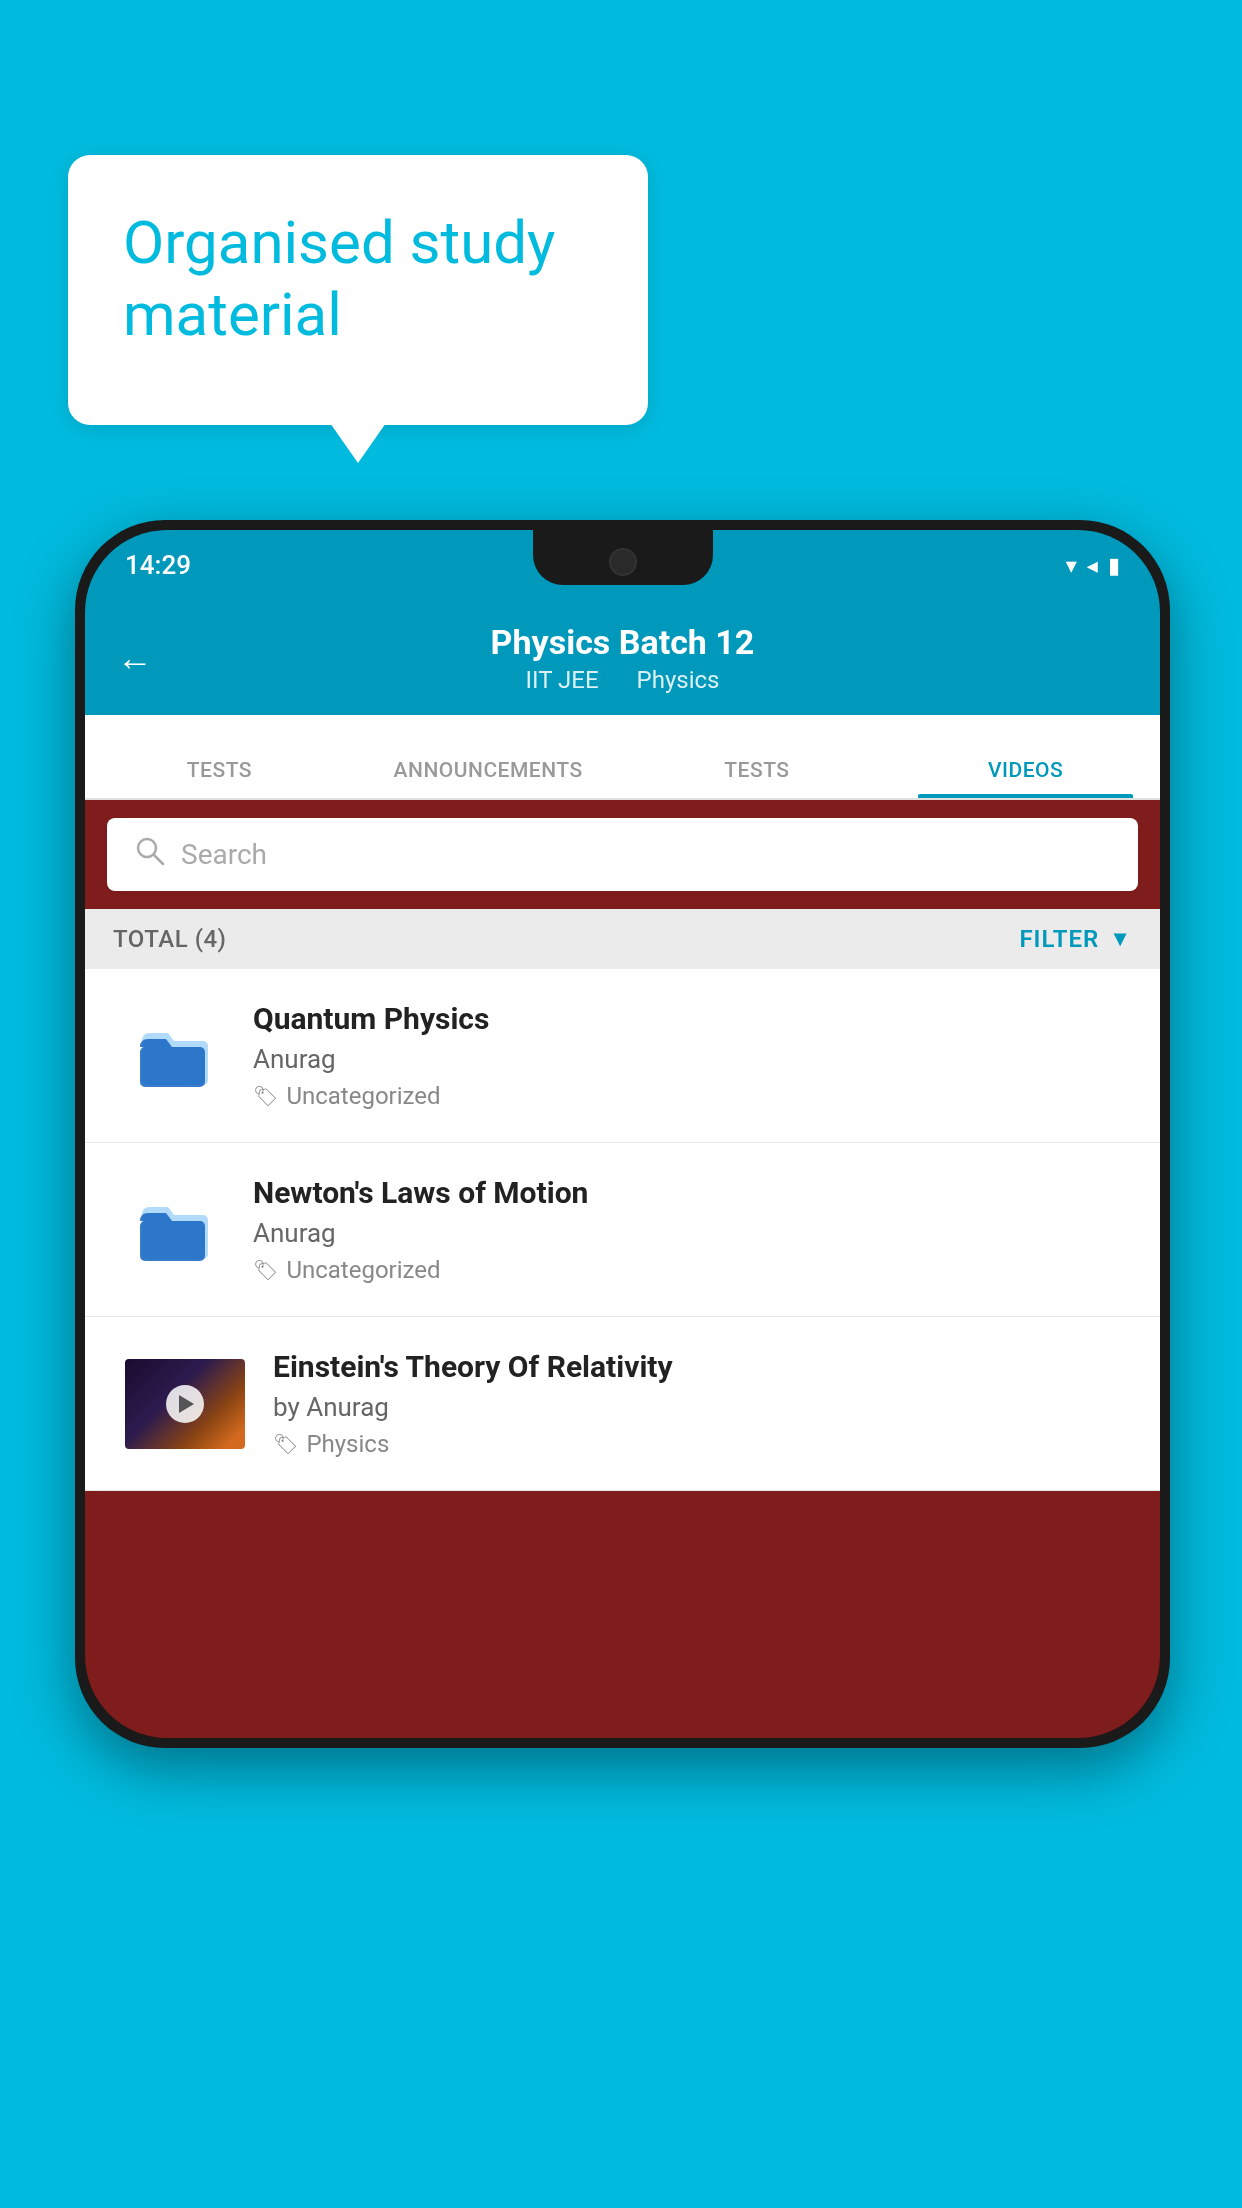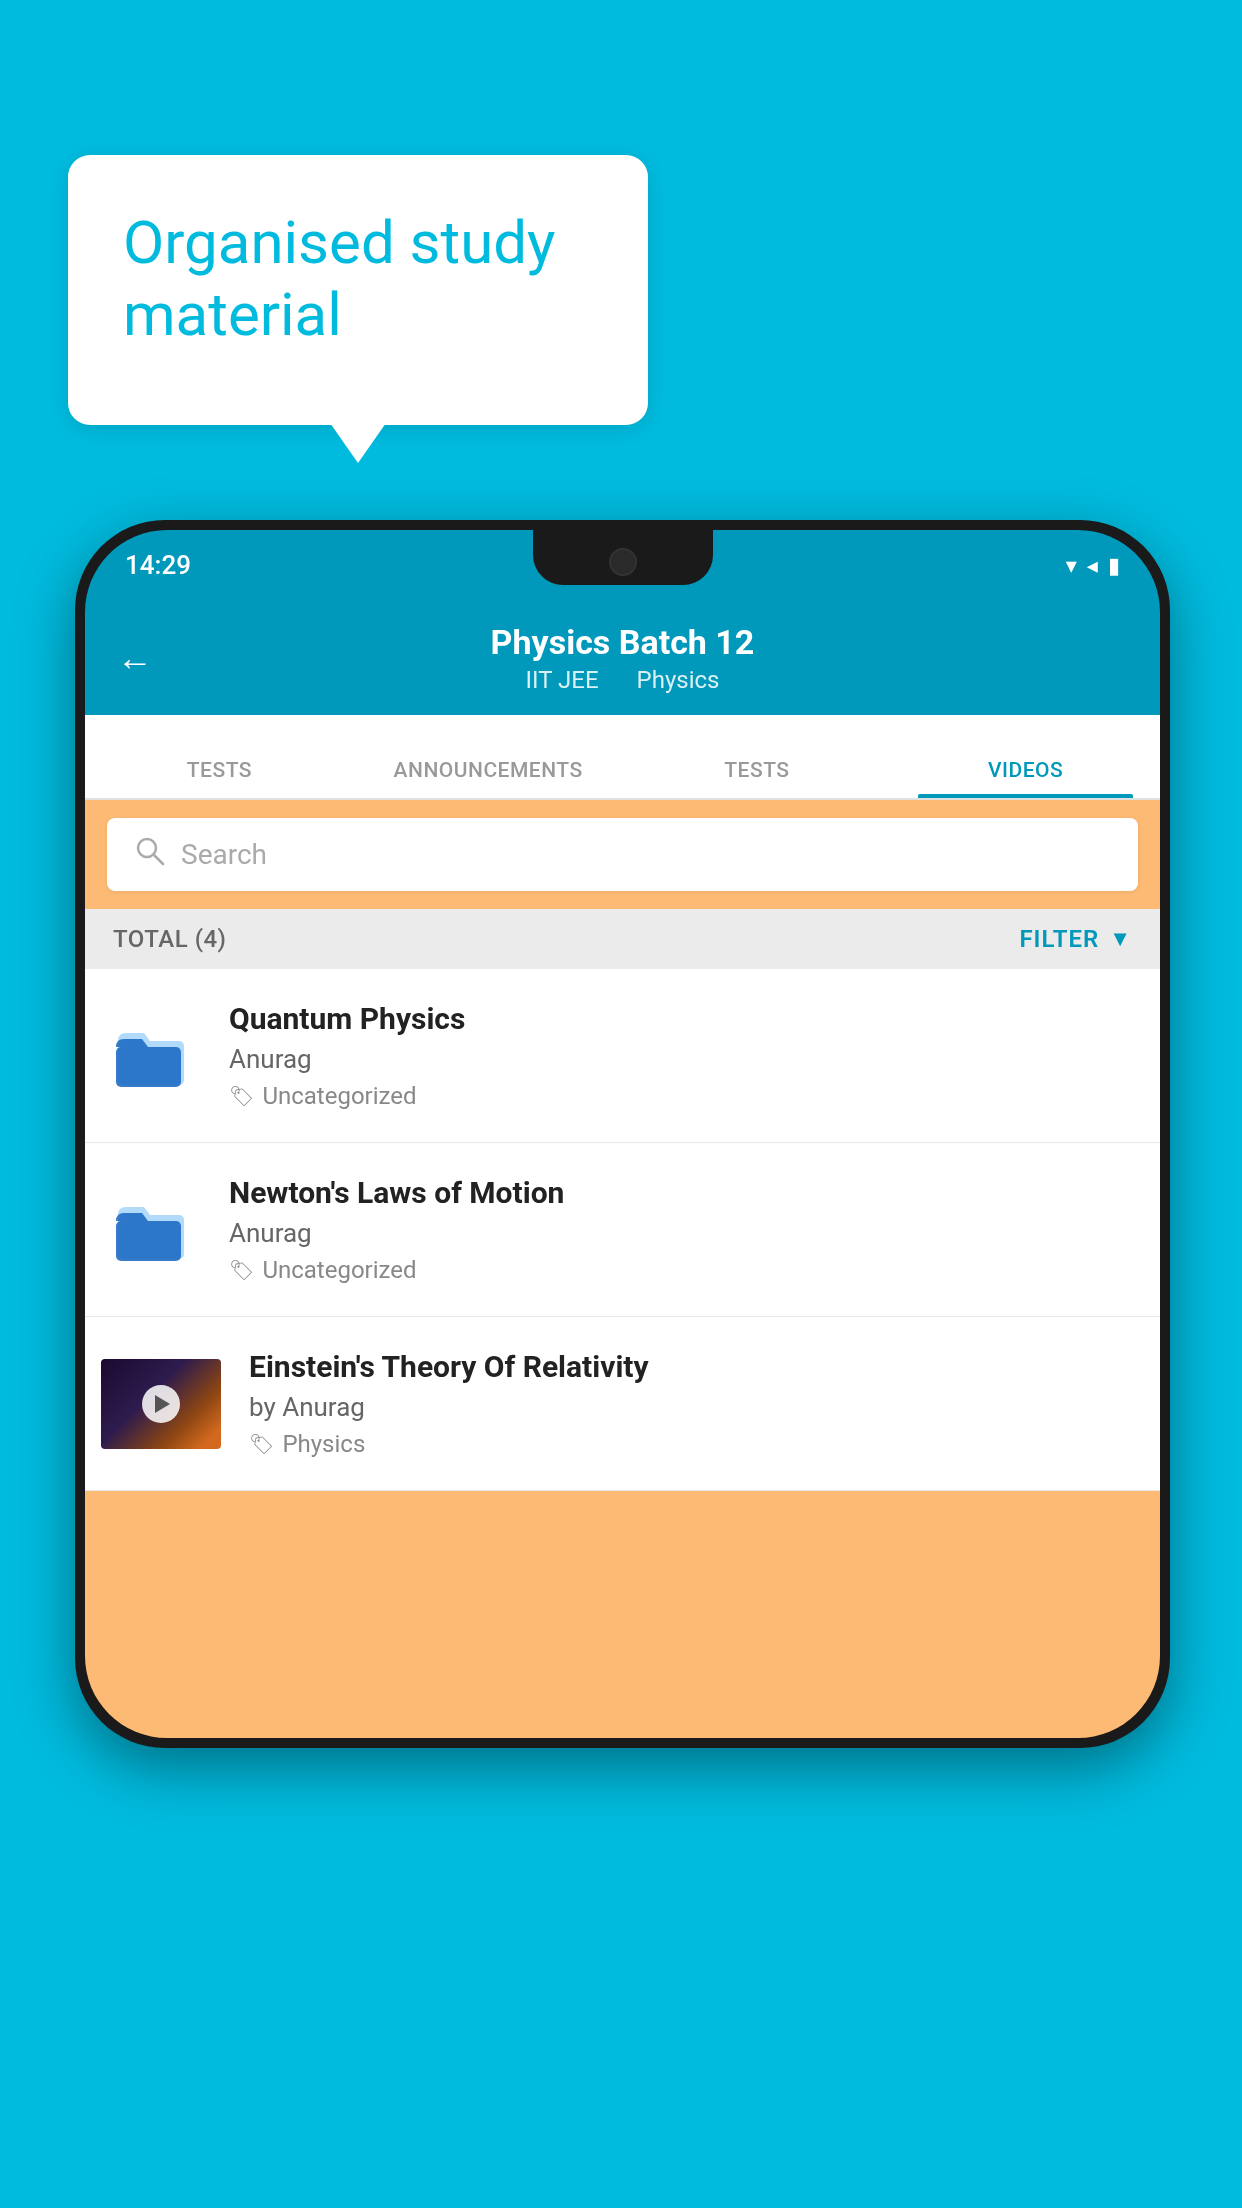--- a/index.html
+++ b/index.html
@@ -224,21 +224,21 @@
       border-radius: 2px 2px 0 0;
     }
 
     
     .app-content {
       position: absolute;
       top: 270px;
       left: 0;
       right: 0;
       bottom: 0;
-      background: #fdba74;
+      background: #7f1d1d;
       overflow: hidden;
     }
 
     
     .search-bar {
       background: white;
       margin: 18px 22px;
       border-radius: 8px;
       padding: 18px 28px;
       display: flex;
@@ -289,21 +289,21 @@
     }
 
     
     .video-list {
       background: white;
     }
 
     .video-item {
       display: flex;
       align-items: center;
-      padding: 32px 16px;
+      padding: 32px 40px;
       border-bottom: 1px solid #e8e8e8;
       gap: 28px;
     }
 
     .video-thumbnail {
       width: 120px;
       height: 90px;
       flex-shrink: 0;
       position: relative;
       border-radius: 4px;

